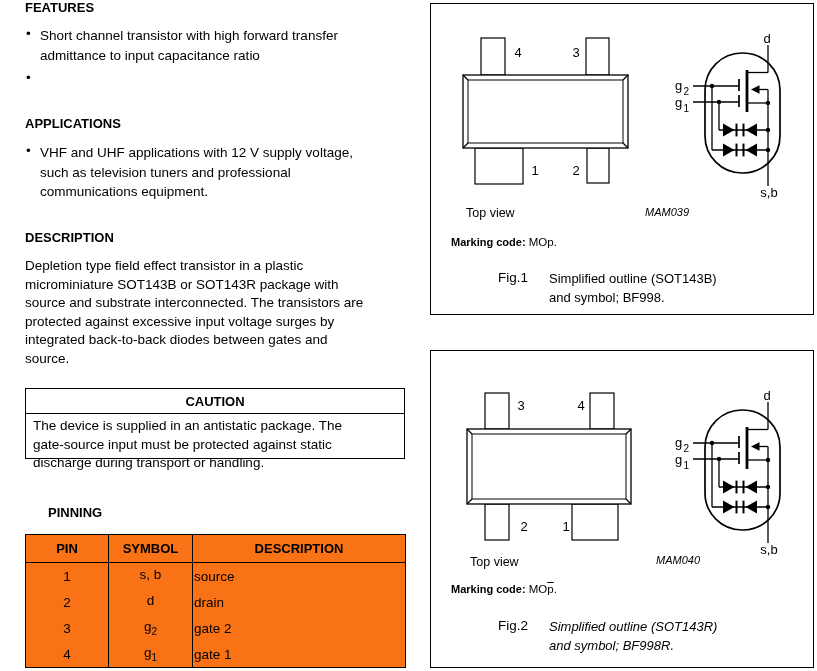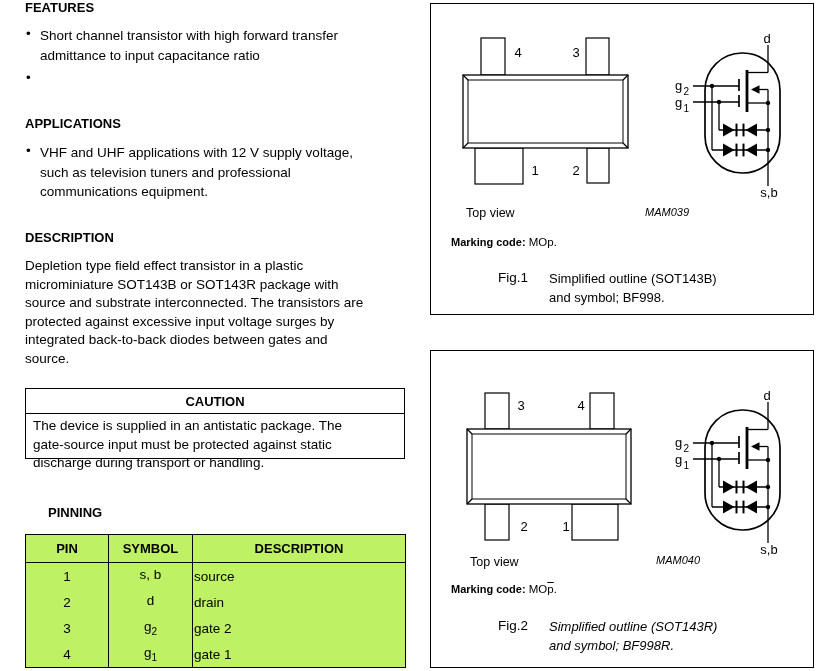--- a/index.html
+++ b/index.html
@@ -8,21 +8,21 @@
   .abs{position:absolute;}
   .h{font-weight:bold;font-size:13px;line-height:16px;}
   .t{font-size:13.5px;line-height:18.5px;white-space:pre-line;}
   .bullet-item{position:absolute;width:372px;}
   .marker{position:absolute;left:-14px;top:0;font-size:13.5px;}
   .caution-box{position:absolute;border:1.5px solid #000;box-sizing:border-box;background:#fff;}
   .caution-hd{font-weight:bold;font-size:13px;text-align:center;padding:5px 0 4px;
               border-bottom:1.5px solid #000;}
   .caution-bd{padding:3px 8px 0 7px;font-size:13.5px;line-height:18.6px;white-space:pre-line;}
   table.pin{position:absolute;border-collapse:collapse;border:1.5px solid #000;table-layout:fixed;
-            background:#bef264;}
+            background:#f97316;}
   table.pin th{border-bottom:1.5px solid #000;border-left:1px solid #000;font-size:13px;
                font-weight:bold;height:25px;text-align:center;}
   table.pin th:first-child,table.pin td:first-child{border-left:none;}
   table.pin td{border-left:1px solid #000;font-size:13.5px;height:24px;vertical-align:middle;}
   td.c{text-align:center;}
   td.d{margin-top:40px;}
   sub{font-size:10px;}
   .fig-box{position:absolute;border:1.5px solid #000;box-sizing:border-box;background:#fff;}
   .figsvg{position:absolute;}
   svg text{font-family:"Liberation Sans",sans-serif;fill:#000;stroke:none;}

